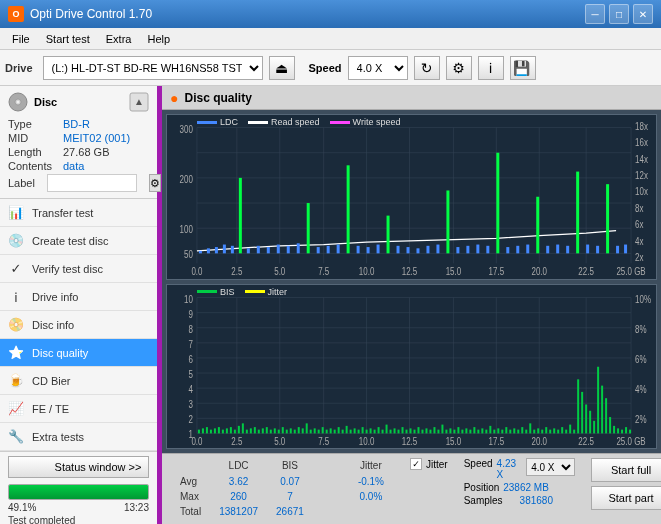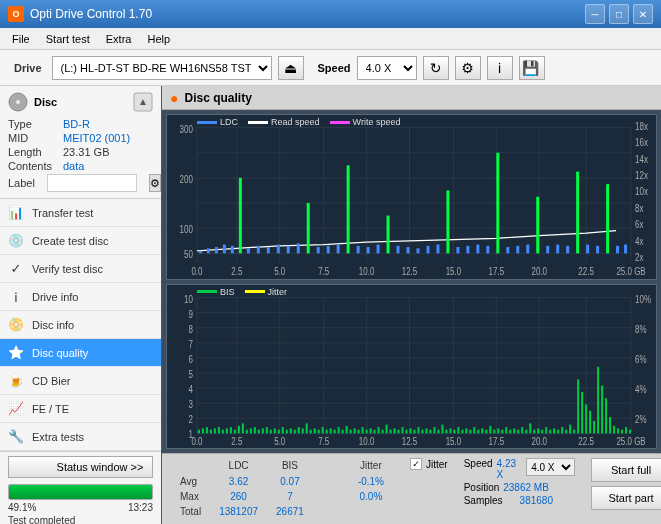--- a/index.html
+++ b/index.html
@@ -32,21 +32,21 @@
     }
     .menu-item { padding: 2px 8px; font-size: 11px; cursor: pointer; }
 
     
     .toolbar {
       background: #f5f5f5;
       border-bottom: 1px solid #ccc;
       height: 36px;
       display: flex;
       align-items: center;
-      padding: 0 14px;
+      padding: 0 5px;
       gap: 6px;
     }
     .toolbar-label { font-size: 11px; font-weight: bold; color: #333; margin-right: 4px; }
     .drive-select {
       border: 1px solid #aaa;
       background: white;
       height: 24px;
       padding: 0 4px;
       font-size: 11px;
       width: 220px;
@@ -72,21 +72,21 @@
     
     .main-area {
       display: flex;
       height: calc(524px - 28px - 22px - 36px);
     }
 
     
     .sidebar {
       width: 162px;
       background: #f5f5f5;
-      border-right: 1px solid #a21caf;
+      border-right: 5px solid #a21caf;
       display: flex;
       flex-direction: column;
       flex-shrink: 0;
     }
 
     
     .disc-panel {
       padding: 6px 8px;
       border-bottom: 1px solid #ccc;
     }
@@ -296,21 +296,21 @@
       <div class="disc-row">
         <span class="disc-key">Type</span>
         <span class="disc-val">BD-R</span>
       </div>
       <div class="disc-row">
         <span class="disc-key">MID</span>
         <span class="disc-val">MEIT02 (001)</span>
       </div>
       <div class="disc-row">
         <span class="disc-key">Length</span>
-        <span class="disc-val black">23.31 GB</span>
+        <span class="disc-val black">27.68 GB</span>
       </div>
       <div class="disc-row">
         <span class="disc-key">Contents</span>
         <span class="disc-val">data</span>
       </div>
       <div class="label-row">
         <span class="disc-key">Label</span>
         <input class="label-input" type="text" style="">
         <div class="label-btn">⚙</div>
       </div>

